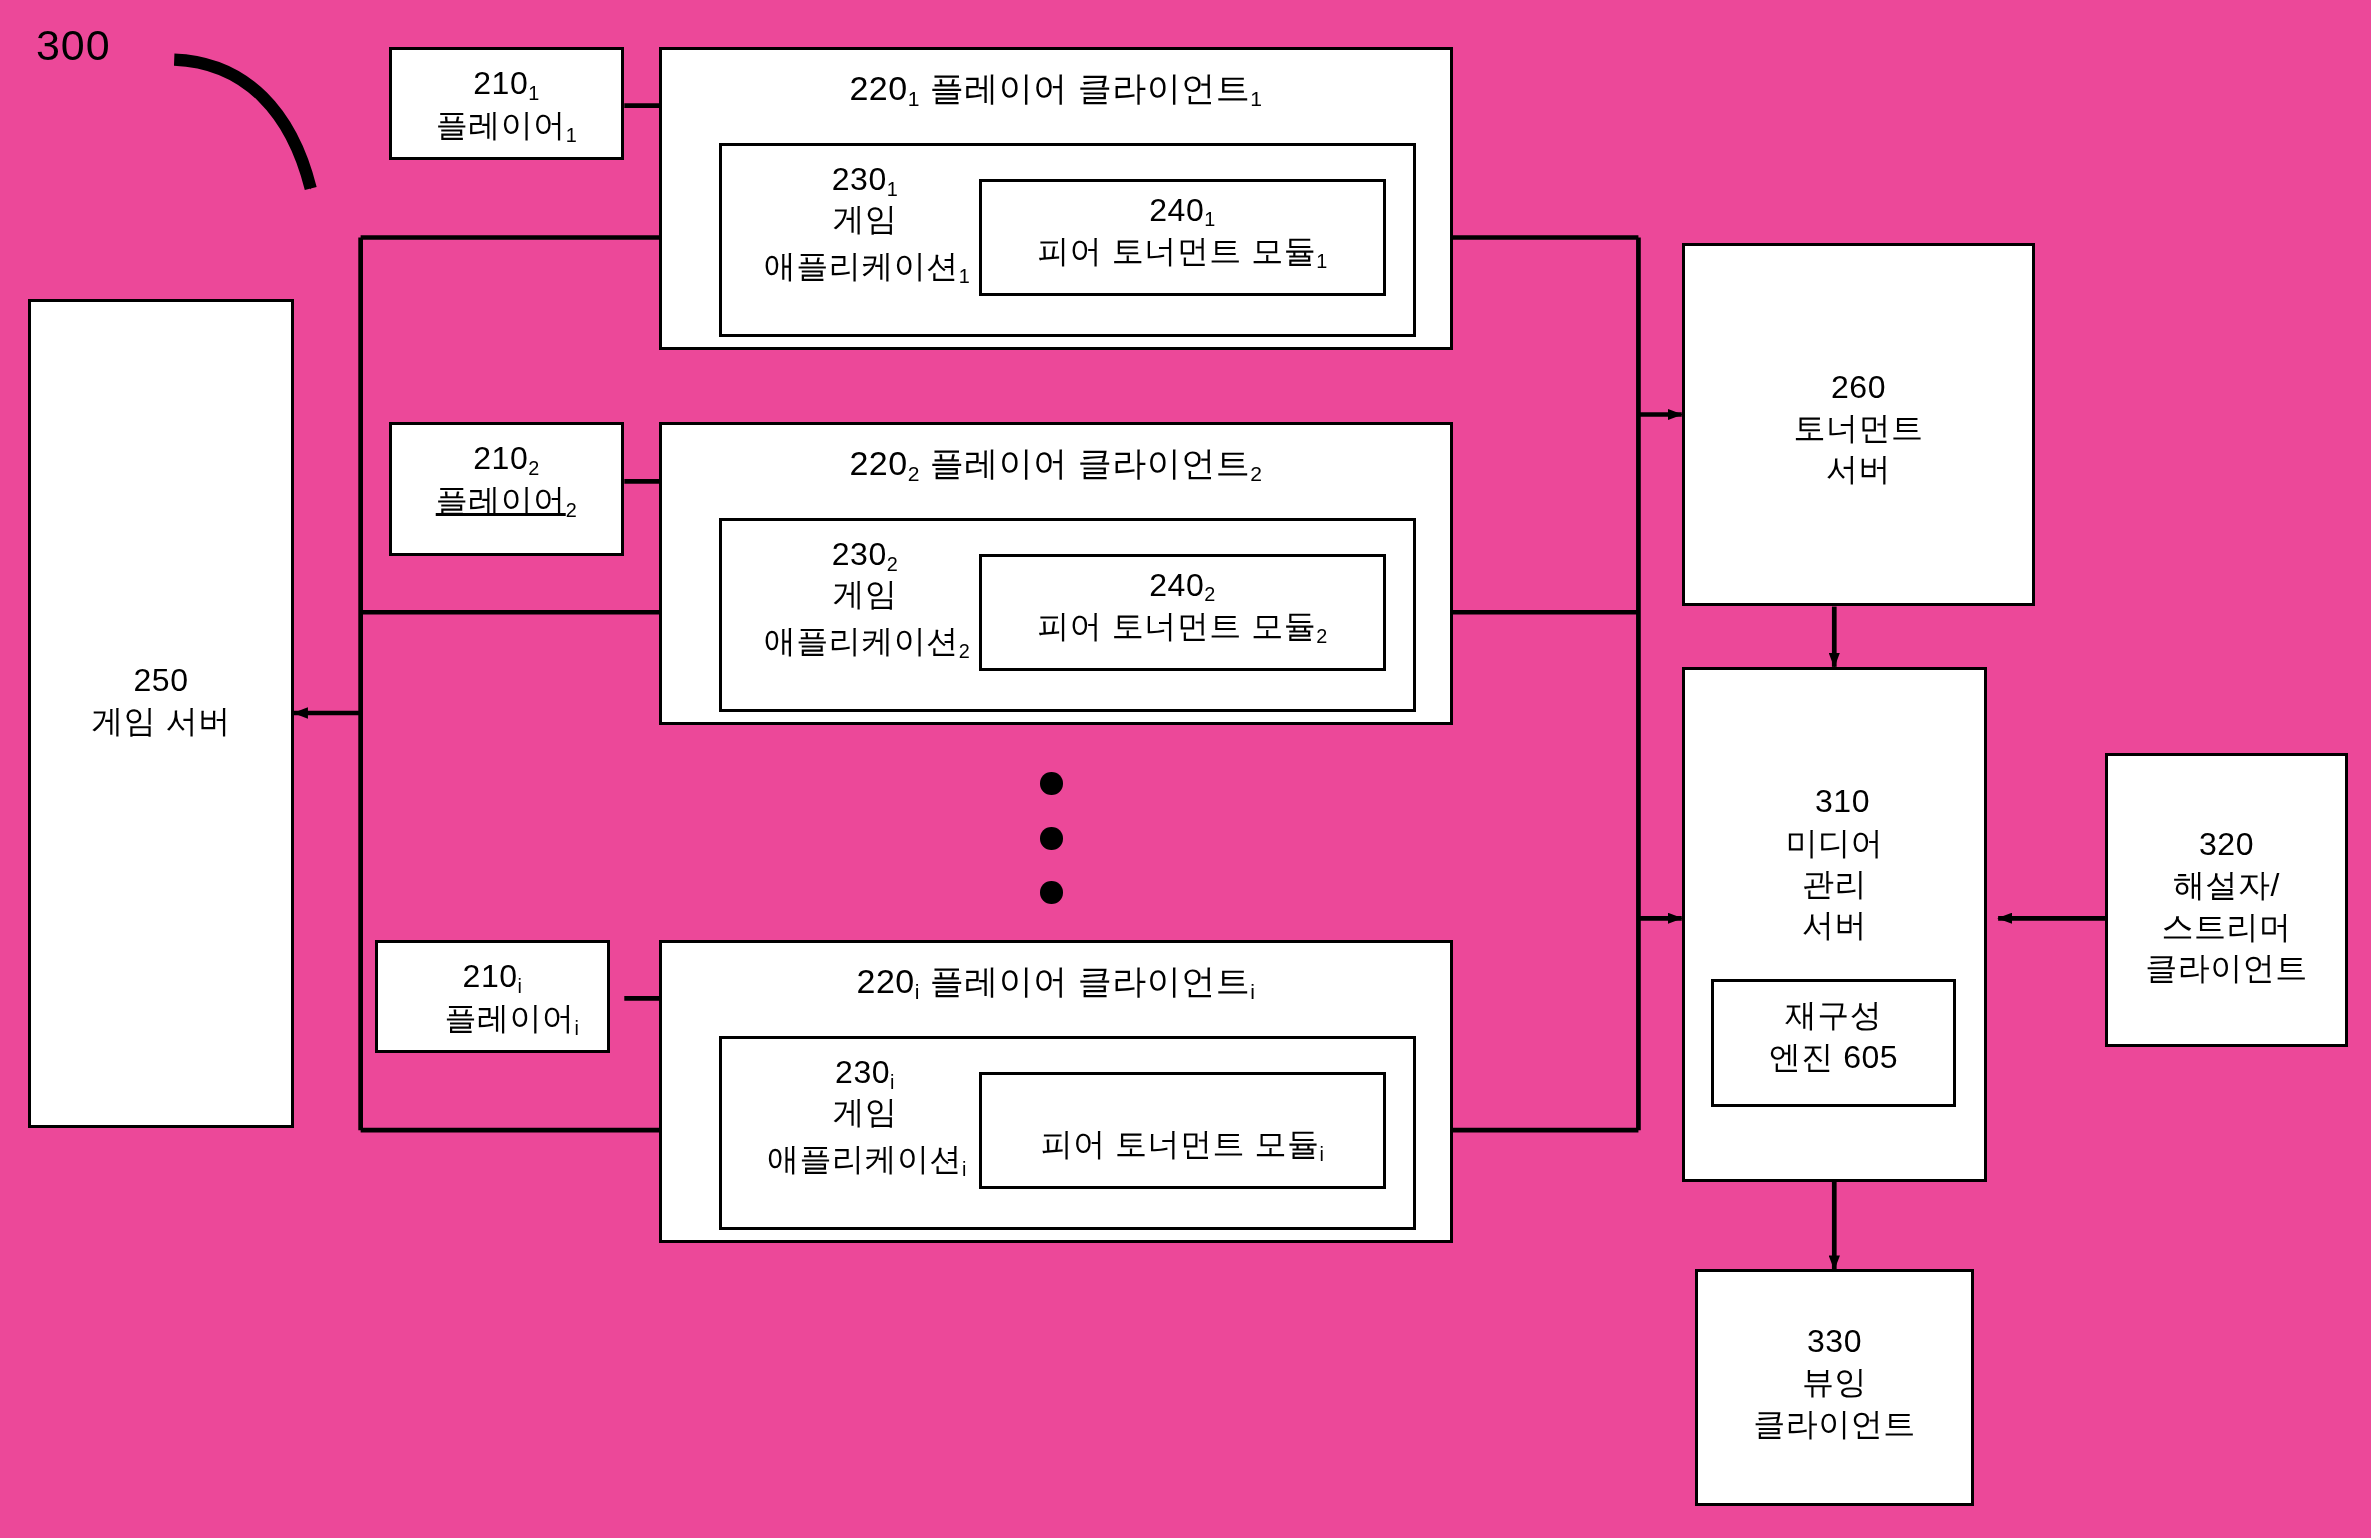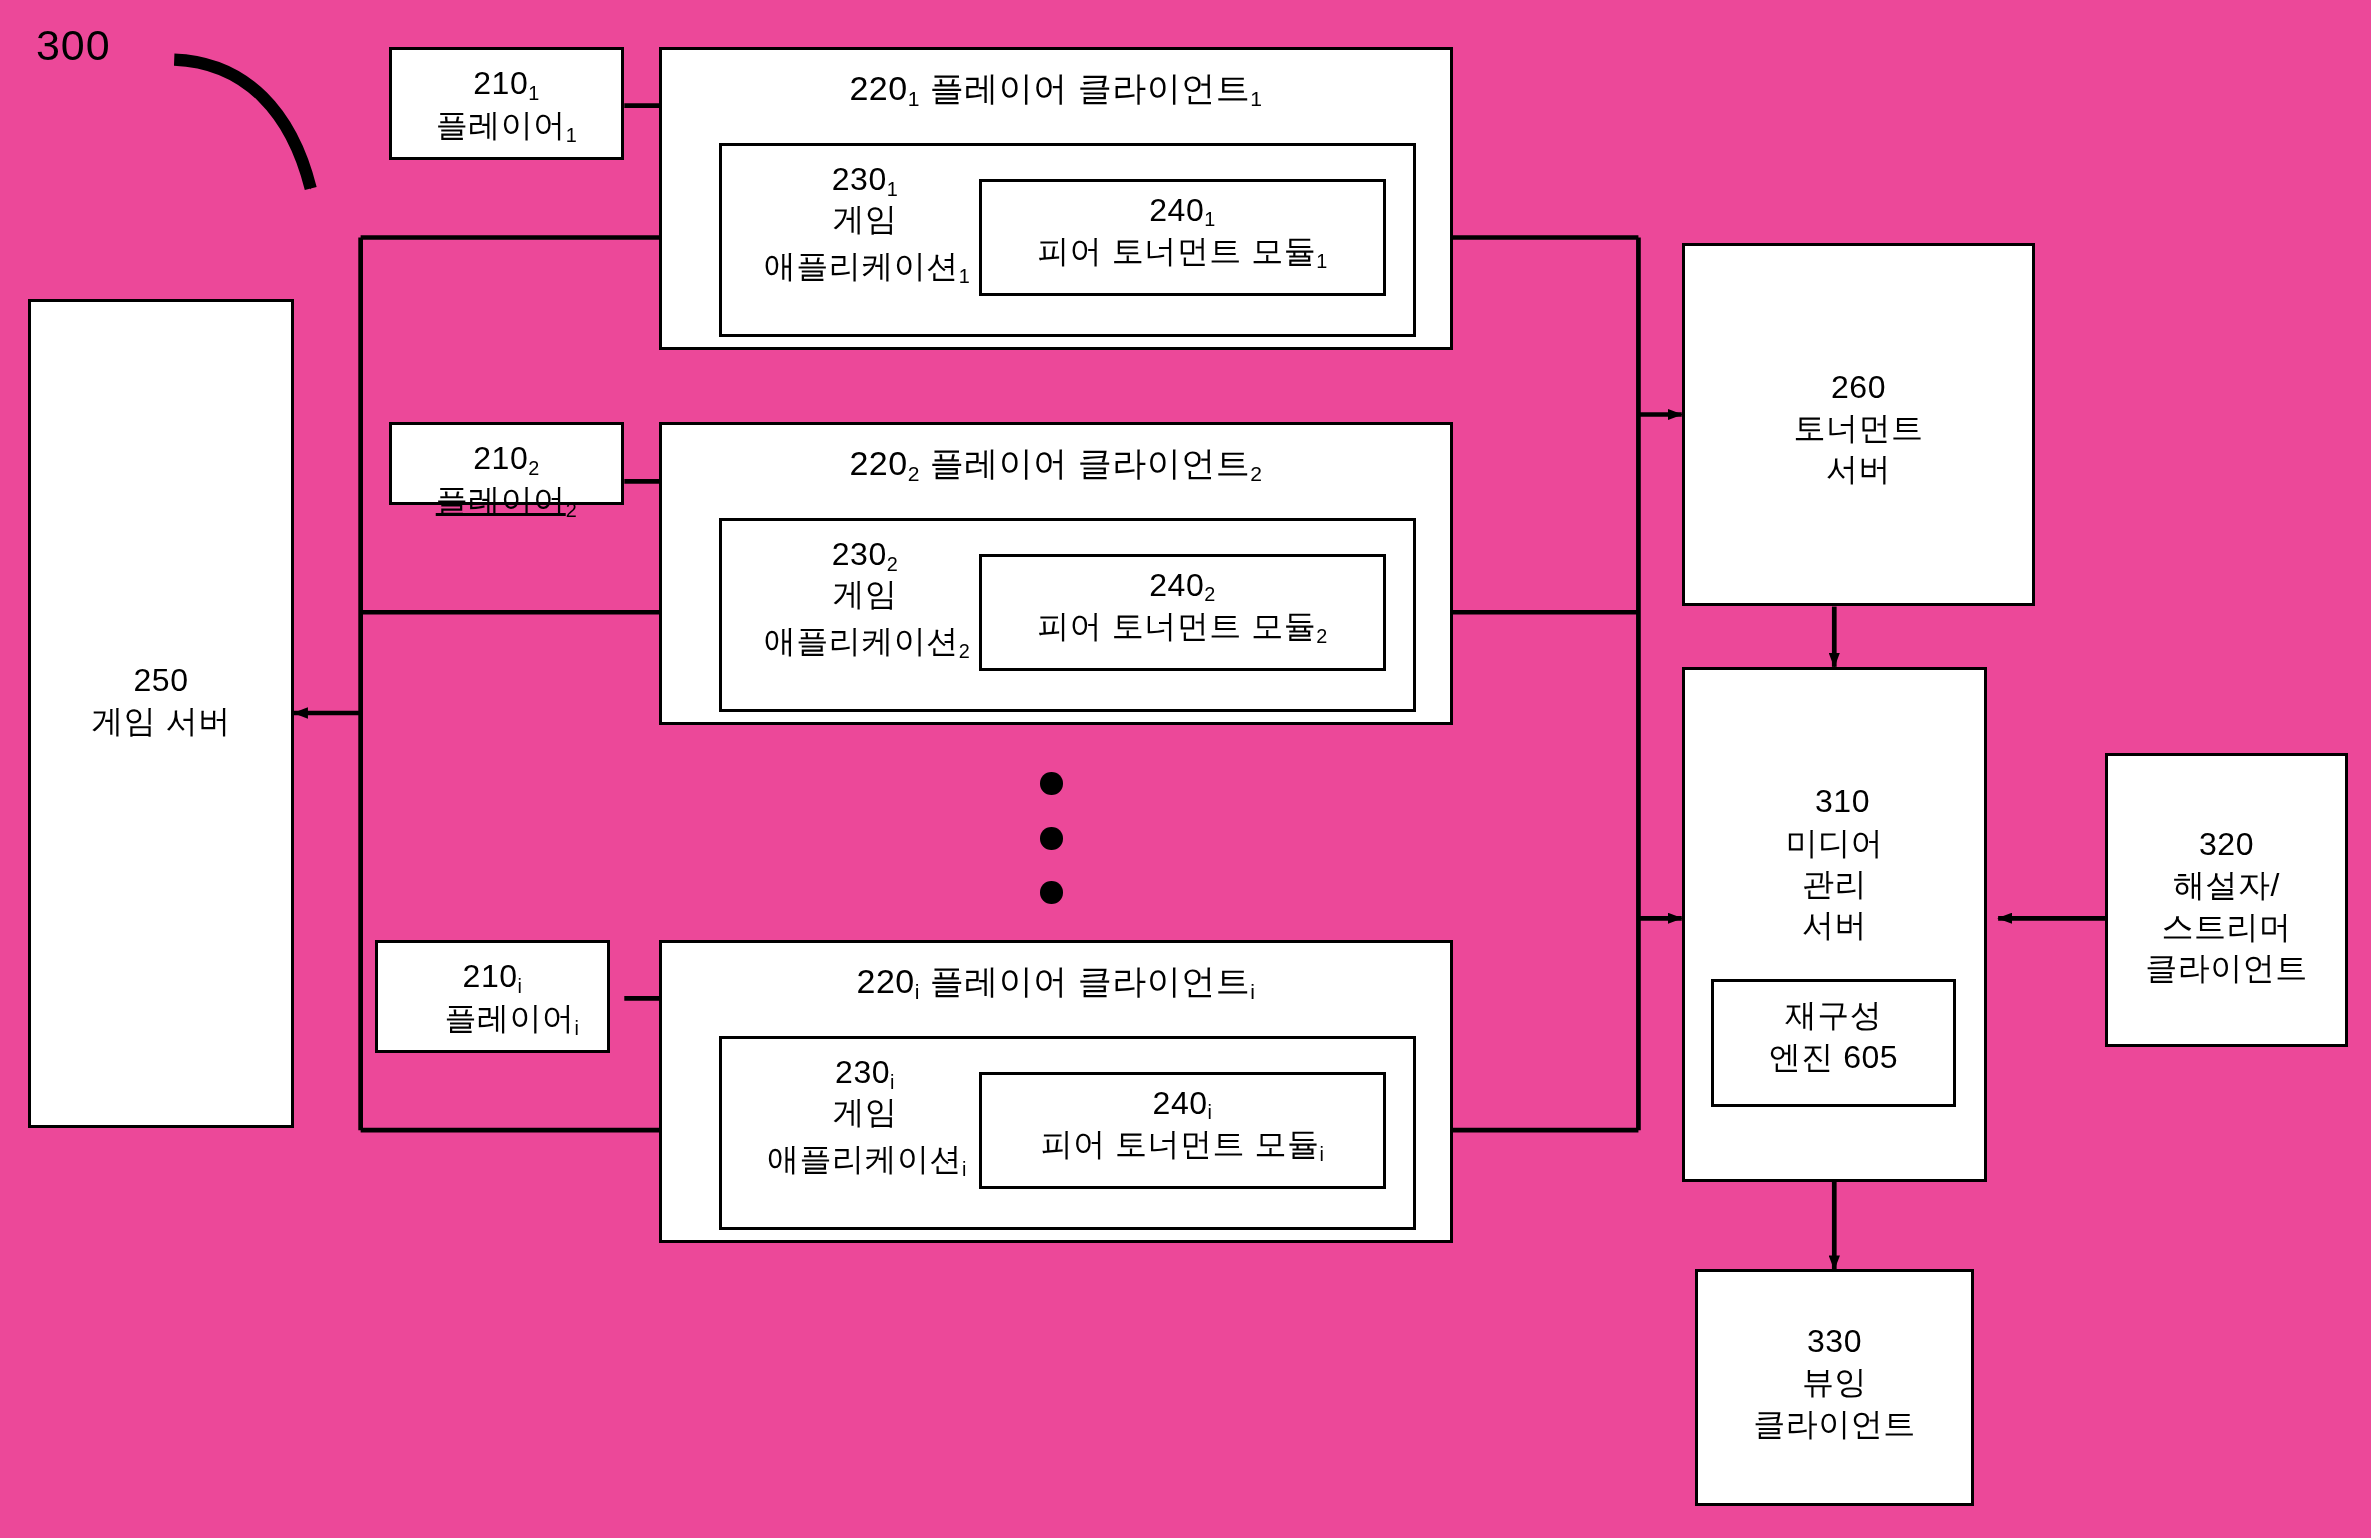--- a/index.html
+++ b/index.html
@@ -104,21 +104,21 @@
 
   <div class="box" style="left:979px;top:179px;width:407px;height:117px;">
     <div class="lbl ctr" style="top:7.5px;">
       <span>240</span><sub>1</sub>
     </div>
     <div class="lbl ctr" style="top:49px;">
       <span>피어 토너먼트 모듈</span><sub>1</sub>
     </div>
   </div>
 
-  <div class="box" style="left:389px;top:422px;width:235px;height:83px;">
+  <div class="box" style="left:389px;top:422px;width:235px;height:134px;">
     <div class="lbl ctr" style="top:13px;">
       <span>210</span><sub>2</sub>
     </div>
     <div class="lbl ctr" style="top:55px;text-decoration:underline;">
       <span>플레이어</span><sub>2</sub>
     </div>
   </div>
 
   <div class="box" style="left:659px;top:422px;width:794px;height:303px;">
     <div class="lbl big ctr" style="top:17px;">
@@ -168,23 +168,20 @@
     <div class="lbl" style="left:30px;top:13px;width:226px;text-align:center;">
       <span>230</span><sub>i</sub>
     </div>
     <div class="lbl" style="left:30px;top:53px;width:226px;text-align:center;">게임</div>
     <div class="lbl" style="left:-5.6px;top:100px;width:301px;text-align:center;">
       <span>애플리케이션</span><sub>i</sub>
     </div>
   </div>
 
   <div class="box" style="left:979px;top:1072px;width:407px;height:117px;">
-    <div class="lbl ctr" style="top:7.5px;">
-      <span>240</span><sub>i</sub>
-    </div>
     <div class="lbl ctr" style="top:49px;">
       <span>피어 토너먼트 모듈</span><sub>i</sub>
     </div>
   </div>
 
   <div class="box" style="left:1682px;top:243px;width:353px;height:363px;">
     <div class="lbl ctr" style="top:121px;">260</div>
     <div class="lbl ctr" style="top:162px;">토너먼트</div>
     <div class="lbl ctr" style="top:203px;">서버</div>
   </div>

